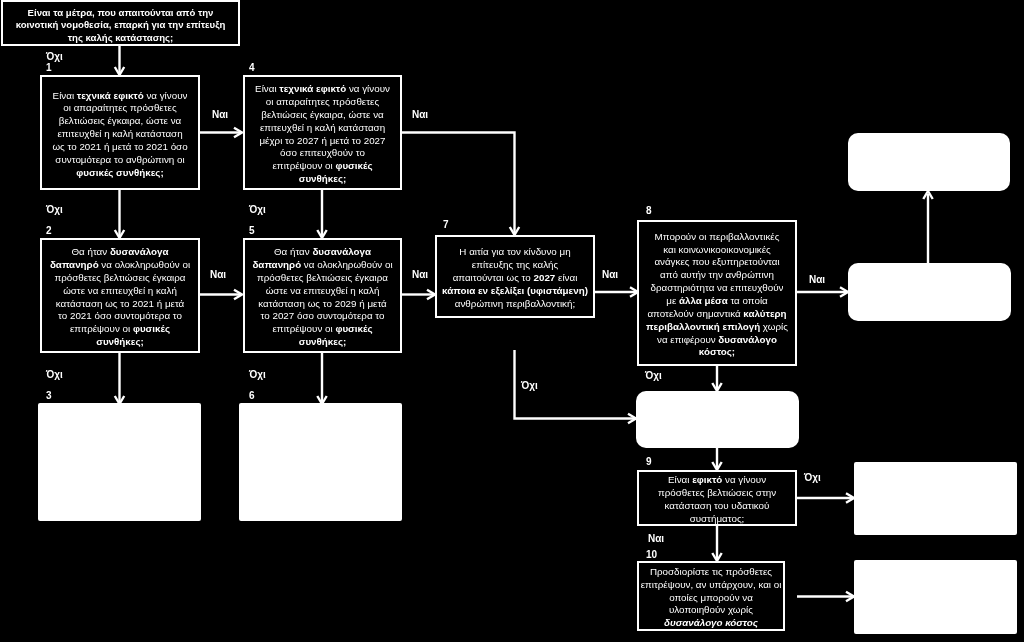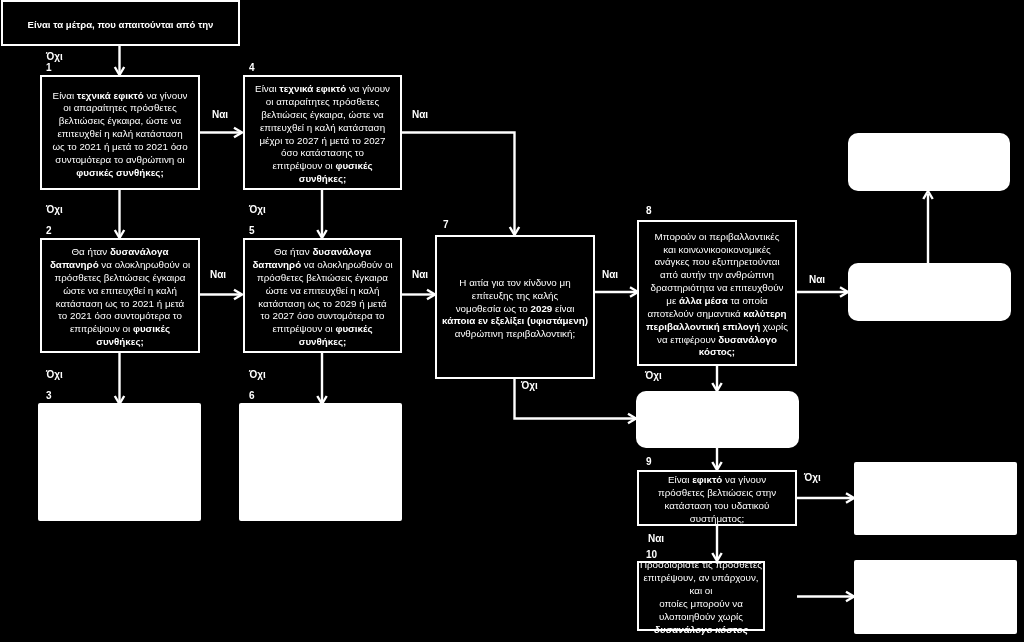--- a/index.html
+++ b/index.html
@@ -66,20 +66,22 @@
         <path d="M712.3,462 L717,470 L721.7,462"></path>
         <path d="M846,493.3 L854,498 L846,502.7"></path>
         <path d="M712.3,553 L717,561 L721.7,553"></path>
         <path d="M846,591.8 L854,596.5 L846,601.2"></path>
       </g>
   </svg>
 
   <div class="node qbox tbox" style="left:1px;top:0px;width:239px;height:46px;">
     <span class="txt">
         <span style="display: block;"><span class="bd">Είναι τα μέτρα, που απαιτούνται από την</span></span>
+        <span style="display: block;"><span class="bd">κοινοτική νομοθεσία, επαρκή για την επίτευξη</span></span>
+        <span style="display: block;"><span class="bd">της καλής κατάστασης;</span></span>
       </span>
   </div>
   <div class="node qbox" style="left:40px;top:75px;width:160px;height:115px;">
     <span class="txt">
         <span style="display: block;"><span>Είναι </span><span class="bd">τεχνικά εφικτό</span><span> να γίνουν</span></span>
         <span style="display: block;"><span>οι απαραίτητες πρόσθετες</span></span>
         <span style="display: block;"><span>βελτιώσεις έγκαιρα, ώστε να</span></span>
         <span style="display: block;"><span>επιτευχθεί η καλή κατάσταση</span></span>
         <span style="display: block;"><span>ως το 2021 ή μετά το 2021  όσο</span></span>
         <span style="display: block;"><span>συντομότερα το ανθρώπινη οι</span></span>
@@ -98,42 +100,42 @@
         <span style="display: block;"><span class="bd">συνθήκες;</span></span>
       </span>
   </div>
   <div class="node qbox" style="left:243px;top:75px;width:159px;height:115px;">
     <span class="txt">
         <span style="display: block;"><span>Είναι </span><span class="bd">τεχνικά εφικτό</span><span> να γίνουν</span></span>
         <span style="display: block;"><span>οι απαραίτητες πρόσθετες</span></span>
         <span style="display: block;"><span>βελτιώσεις έγκαιρα, ώστε να</span></span>
         <span style="display: block;"><span>επιτευχθεί η καλή κατάσταση</span></span>
         <span style="display: block;"><span>μέχρι το 2027 ή μετά το 2027</span></span>
-        <span style="display: block;"><span>όσο κατάστασης το</span></span>
+        <span style="display: block;"><span>όσο επιτευχθούν το</span></span>
         <span style="display: block;"><span>επιτρέψουν οι </span><span class="bd">φυσικές</span></span>
         <span style="display: block;"><span class="bd">συνθήκες;</span></span>
       </span>
   </div>
   <div class="node qbox" style="left:243px;top:238px;width:159px;height:115px;">
     <span class="txt">
         <span style="display: block;"><span>Θα ήταν </span><span class="bd">δυσανάλογα</span></span>
         <span style="display: block;"><span class="bd">δαπανηρό</span><span> να ολοκληρωθούν οι</span></span>
         <span style="display: block;"><span>πρόσθετες βελτιώσεις έγκαιρα</span></span>
         <span style="display: block;"><span>ώστε να επιτευχθεί η καλή</span></span>
         <span style="display: block;"><span>κατάσταση ως το 2029 ή μετά</span></span>
         <span style="display: block;"><span>το 2027 όσο συντομότερα το</span></span>
         <span style="display: block;"><span>επιτρέψουν οι </span><span class="bd">φυσικές</span></span>
         <span style="display: block;"><span class="bd">συνθήκες;</span></span>
       </span>
   </div>
-  <div class="node qbox" style="left:435px;top:235px;width:160px;height:144px;">
+  <div class="node qbox" style="left:435px;top:235px;width:160px;height:83px;">
     <span class="txt">
         <span style="display: block;"><span>Η αιτία για τον κίνδυνο μη</span></span>
         <span style="display: block;"><span>επίτευξης της καλής</span></span>
-        <span style="display: block;"><span>νομοθεσία ως το </span><span class="bd">2029</span><span> είναι</span></span>
+        <span style="display: block;"><span>απαιτούνται ως το </span><span class="bd">2027</span><span> είναι</span></span>
         <span style="display: block; font-weight: bold;"><span>κάποια εν εξελίξει (υφιστάμενη)</span></span>
         <span style="display: block;"><span>ανθρώπινη περιβαλλοντική;</span></span>
       </span>
   </div>
   <div class="node qbox" style="left:637px;top:470px;width:160px;height:56px;">
     <span class="txt">
         <span style="display: block;"><span>Είναι </span><span class="bd">εφικτό</span><span> να γίνουν</span></span>
         <span style="display: block;"><span>πρόσθετες βελτιώσεις στην</span></span>
         <span style="display: block;"><span>κατάσταση του υδατικού</span></span>
         <span style="display: block;"><span>συστήματος;</span></span>
@@ -146,21 +148,21 @@
         <span style="display: block;"><span>ανάγκες που εξυπηρετούνται</span></span>
         <span style="display: block;"><span>από αυτήν την ανθρώπινη</span></span>
         <span style="display: block;"><span>δραστηριότητα να επιτευχθούν</span></span>
         <span style="display: block;"><span>με </span><span class="bd">άλλα μέσα</span><span> τα οποία</span></span>
         <span style="display: block;"><span>αποτελούν σημαντικά </span><span class="bd">καλύτερη</span></span>
         <span style="display: block;"><span class="bd">περιβαλλοντική  επιλογή</span><span> χωρίς</span></span>
         <span style="display: block;"><span>να επιφέρουν </span><span class="bd">δυσανάλογο</span></span>
         <span style="display: block;"><span class="bd">κόστος;</span></span>
       </span>
   </div>
-  <div class="node qbox" style="left:637px;top:561px;width:128px;height:70px;">
+  <div class="node qbox" style="left:637px;top:561px;width:148px;height:70px;">
     <span class="txt">
         <span style="display: block;"><span>Προσδιορίστε τις πρόσθετες</span></span>
         <span style="display: block;"><span>επιτρέψουν, αν υπάρχουν, και οι</span></span>
         <span style="display: block;"><span>οποίες μπορούν να</span></span>
         <span style="display: block;"><span>υλοποιηθούν χωρίς</span></span>
         <span style="display: block; font-style: italic;"><span class="bd">δυσανάλογο κόστος</span></span>
       </span>
   </div>
   <div class="node wbox" style="left:38px;top:403px;width:163px;height:118px;border-radius:2px;"></div>
   <div class="node wbox" style="left:239px;top:403px;width:163px;height:118px;border-radius:2px;"></div>

